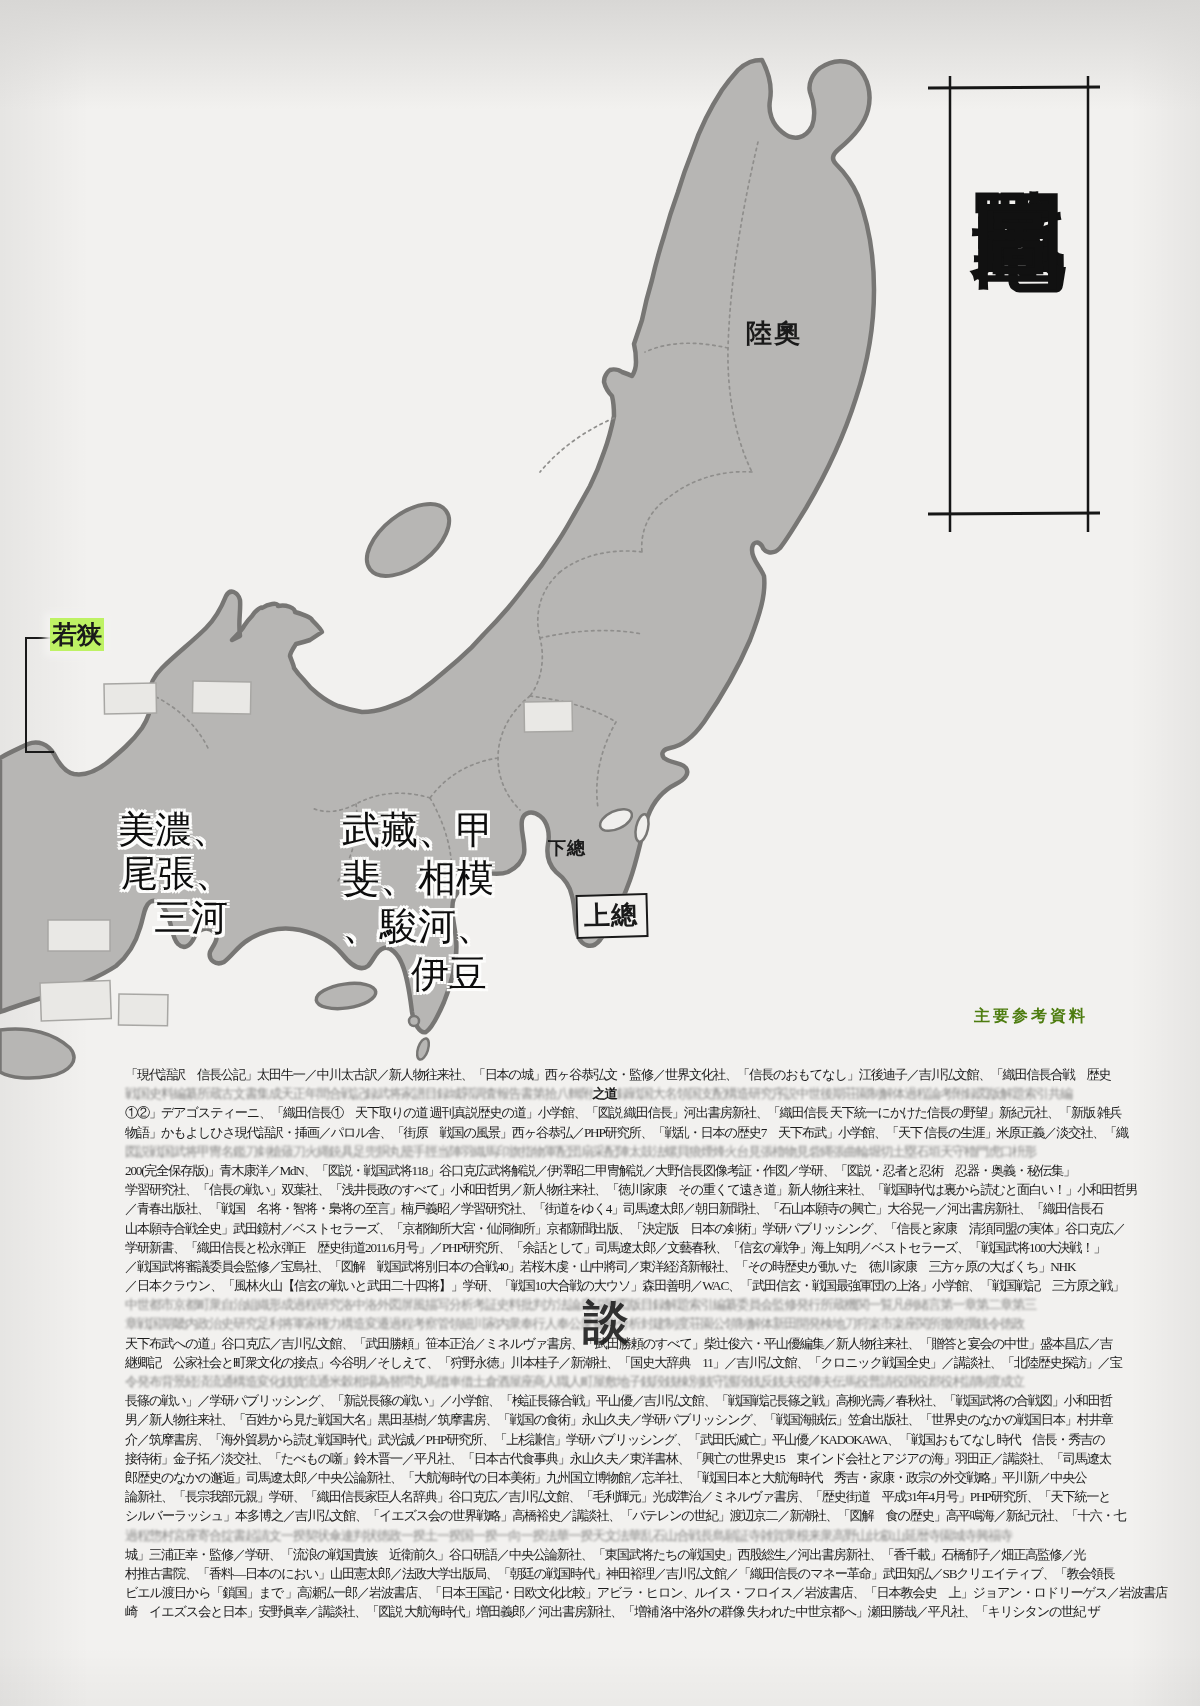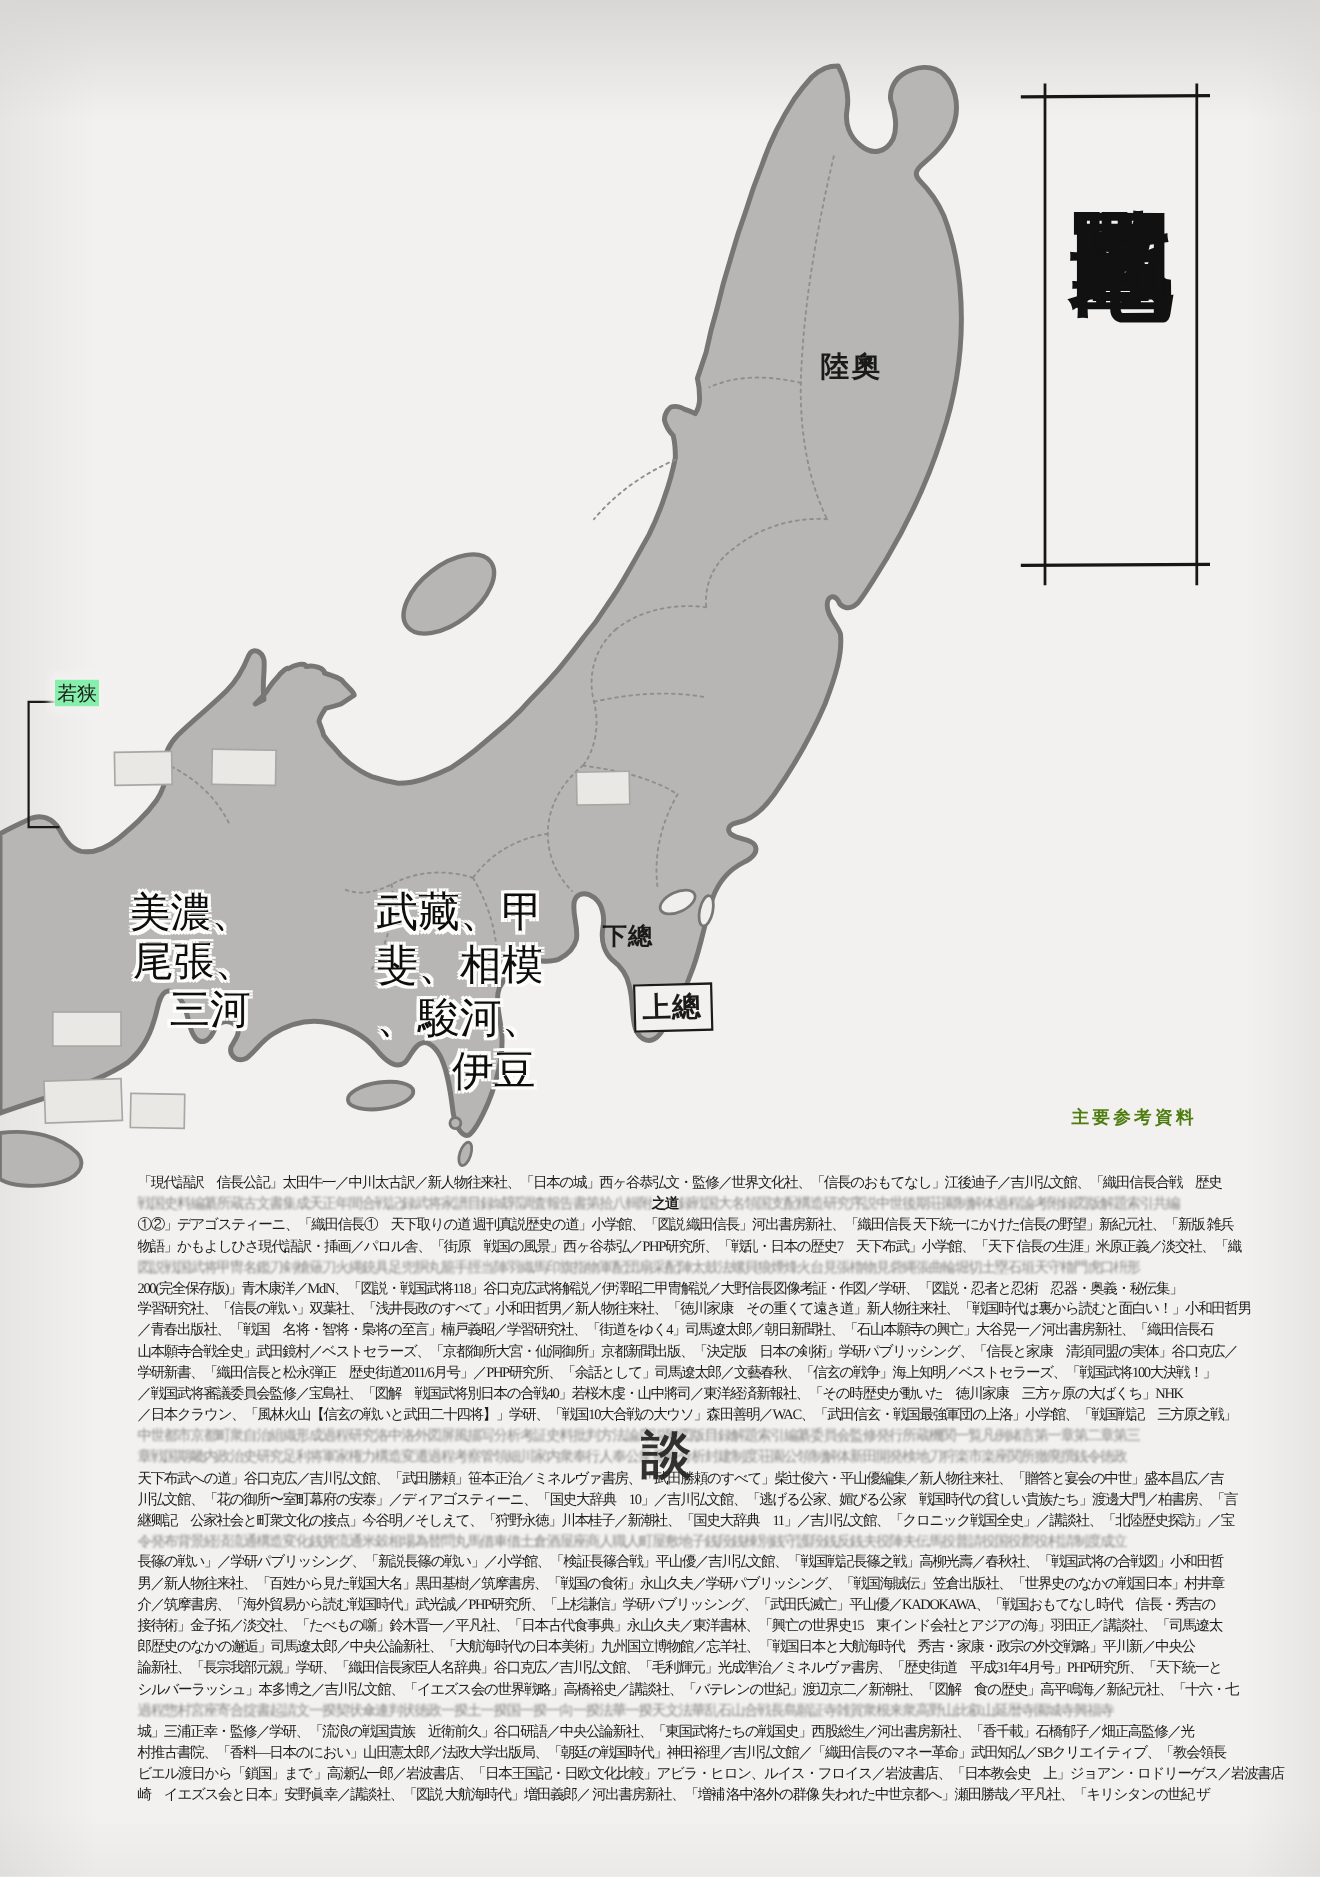--- a/index.html
+++ b/index.html
@@ -13,23 +13,23 @@
       linear-gradient(0deg,rgba(0,0,0,.03),rgba(0,0,0,0) 60px),
       #f2f1ef;
   }
   #map-svg{position:absolute;left:0;top:0;z-index:1;}
   .map-label{
     position:absolute;z-index:3;color:#1a1a1a;
     font-family:"Liberation Sans","DejaVu Sans",sans-serif;
     font-weight:600;white-space:nowrap;
   }
   .lbl-mutsu{left:746px;top:316px;font-size:26px;letter-spacing:2px;}
-  .lbl-wakasa{left:50px;top:618px;font-size:18px;font-weight:400;
-    background:#86efac;box-shadow:0 0 7px 5px #f3f2f0;padding:0 2px;}
-  .lbl-shimousa{left:548px;top:836px;font-size:22px;letter-spacing:1px;}
+  .lbl-wakasa{left:50px;top:618px;font-size:25px;font-weight:700;
+    background:#bef264;box-shadow:0 0 7px 5px #f3f2f0;padding:0 2px;}
+  .lbl-shimousa{left:548px;top:836px;font-size:18px;letter-spacing:1px;}
   .lbl-kazusa{left:576px;top:894px;font-size:26px;letter-spacing:1px;
     border:2px solid #1a1a1a;background:#f2f1ef;padding:2px 8px 3px 6px;
     transform:rotate(-1.5deg);}
   .big-label{
     position:absolute;z-index:3;color:#0d0d0d;
     font-family:"Liberation Sans","DejaVu Sans",sans-serif;font-weight:400;
     text-shadow:
       -3px -3px 0 #fdfdfc, 3px -3px 0 #fdfdfc, -3px 3px 0 #fdfdfc, 3px 3px 0 #fdfdfc,
       0 -3px 0 #fdfdfc, 0 3px 0 #fdfdfc, -3px 0 0 #fdfdfc, 3px 0 0 #fdfdfc;
   }
@@ -189,21 +189,20 @@
     <div class="ref-line"><span class="seg-c">200(完全保存版)」青木康洋／MdN、「図説・戦国武将118」谷口克広武将解説／伊澤昭二甲冑解説／大野信長図像考証・作図／学研、「図説・忍者と忍術　忍器・奥義・秘伝集」</span></div>
     <div class="ref-line"><span class="seg-c">学習研究社、「信長の戦い」双葉社、「浅井長政のすべて」小和田哲男／新人物往来社、「徳川家康　その重くて遠き道」新人物往来社、「戦国時代は裏から読むと面白い！」小和田哲男</span></div>
     <div class="ref-line"><span class="seg-c">／青春出版社、「戦国　名将・智将・梟将の至言」楠戸義昭／学習研究社、「街道をゆく4」司馬遼太郎／朝日新聞社、「石山本願寺の興亡」大谷晃一／河出書房新社、「織田信長石</span></div>
     <div class="ref-line"><span class="seg-c">山本願寺合戦全史」武田鏡村／ベストセラーズ、「京都御所大宮・仙洞御所」京都新聞出版、「決定版　日本の剣術」学研パブリッシング、「信長と家康　清須同盟の実体」谷口克広／</span></div>
     <div class="ref-line"><span class="seg-c">学研新書、「織田信長と松永弾正　歴史街道2011/6月号」／PHP研究所、「余話として」司馬遼太郎／文藝春秋、「信玄の戦争」海上知明／ベストセラーズ、「戦国武将100大決戦！」</span></div>
     <div class="ref-line"><span class="seg-c">／戦国武将審議委員会監修／宝島社、「図解　戦国武将別日本の合戦40」若桜木虔・山中將司／東洋経済新報社、「その時歴史が動いた　徳川家康　三方ヶ原の大ばくち」NHK</span></div>
     <div class="ref-line"><span class="seg-c">／日本クラウン、「風林火山【信玄の戦いと武田二十四将】」学研、「戦国10大合戦の大ウソ」森田善明／WAC、「武田信玄・戦国最強軍団の上洛」小学館、「戦国戦記　三方原之戦」</span></div>
     <div class="ref-line"><span class="seg-g">中世都市京都町衆自治組織形成過程研究洛中洛外図屏風描写分析考証史料批判方法論序説附図版目録解題索引編纂委員会監修発行所蔵機関一覧凡例緒言第一章第二章第三</span></div>
     <div class="ref-line"><span class="seg-g">章戦国期畿内政治史研究足利将軍家権力構造変遷過程考察管領細川家内衆奉行人奉公衆番帳分析封建制度荘園公領制解体新田開発検地刀狩楽市楽座関所撤廃撰銭令徳政</span></div>
     <div class="ref-line"><span class="seg-c">天下布武への道」谷口克広／吉川弘文館、「武田勝頼」笹本正治／ミネルヴァ書房、「武田勝頼のすべて」柴辻俊六・平山優編集／新人物往来社、「贈答と宴会の中世」盛本昌広／吉</span></div>
-    <div class="ref-line"><span class="seg-c">川弘文館、「花の御所〜室町幕府の安泰」／ディアゴスティーニ、「国史大辞典　10」／吉川弘文館、「逃げる公家、媚びる公家　戦国時代の貧しい貴族たち」渡邊大門／柏書房、「言</span></div>
     <div class="ref-line"><span class="seg-c">継卿記　公家社会と町衆文化の接点」今谷明／そしえて、「狩野永徳」川本桂子／新潮社、「国史大辞典　11」／吉川弘文館、「クロニック戦国全史」／講談社、「北陸歴史探訪」／宝</span></div>
     <div class="ref-line"><span class="seg-g">令発布背景経済流通構造変化銭貨流通米穀相場為替問丸馬借車借土倉酒屋座商人職人町屋敷地子銭段銭棟別銭守護段銭反銭夫役陣夫伝馬役普請役国役郡役村請制度成立</span></div>
     <div class="ref-line"><span class="seg-c">長篠の戦い」／学研パブリッシング、「新説長篠の戦い」／小学館、「検証長篠合戦」平山優／吉川弘文館、「戦国戦記長篠之戦」高柳光壽／春秋社、「戦国武将の合戦図」小和田哲</span></div>
     <div class="ref-line"><span class="seg-c">男／新人物往来社、「百姓から見た戦国大名」黒田基樹／筑摩書房、「戦国の食術」永山久夫／学研パブリッシング、「戦国海賊伝」笠倉出版社、「世界史のなかの戦国日本」村井章</span></div>
     <div class="ref-line"><span class="seg-c">介／筑摩書房、「海外貿易から読む戦国時代」武光誠／PHP研究所、「上杉謙信」学研パブリッシング、「武田氏滅亡」平山優／KADOKAWA、「戦国おもてなし時代　信長・秀吉の</span></div>
     <div class="ref-line"><span class="seg-c">接待術」金子拓／淡交社、「たべもの噺」鈴木晋一／平凡社、「日本古代食事典」永山久夫／東洋書林、「興亡の世界史15　東インド会社とアジアの海」羽田正／講談社、「司馬遼太</span></div>
     <div class="ref-line"><span class="seg-c">郎歴史のなかの邂逅」司馬遼太郎／中央公論新社、「大航海時代の日本美術」九州国立博物館／忘羊社、「戦国日本と大航海時代　秀吉・家康・政宗の外交戦略」平川新／中央公</span></div>
     <div class="ref-line"><span class="seg-c">論新社、「長宗我部元親」学研、「織田信長家臣人名辞典」谷口克広／吉川弘文館、「毛利輝元」光成準治／ミネルヴァ書房、「歴史街道　平成31年4月号」PHP研究所、「天下統一と</span></div>
     <div class="ref-line"><span class="seg-c">シルバーラッシュ」本多博之／吉川弘文館、「イエズス会の世界戦略」高橋裕史／講談社、「バテレンの世紀」渡辺京二／新潮社、「図解　食の歴史」高平鳴海／新紀元社、「十六・七</span></div>
     <div class="ref-line"><span class="seg-g">過程惣村宮座寄合掟書起請文一揆契状傘連判状徳政一揆土一揆国一揆一向一揆法華一揆天文法華乱石山合戦長島願証寺雑賀衆根来衆高野山比叡山延暦寺園城寺興福寺</span></div>

